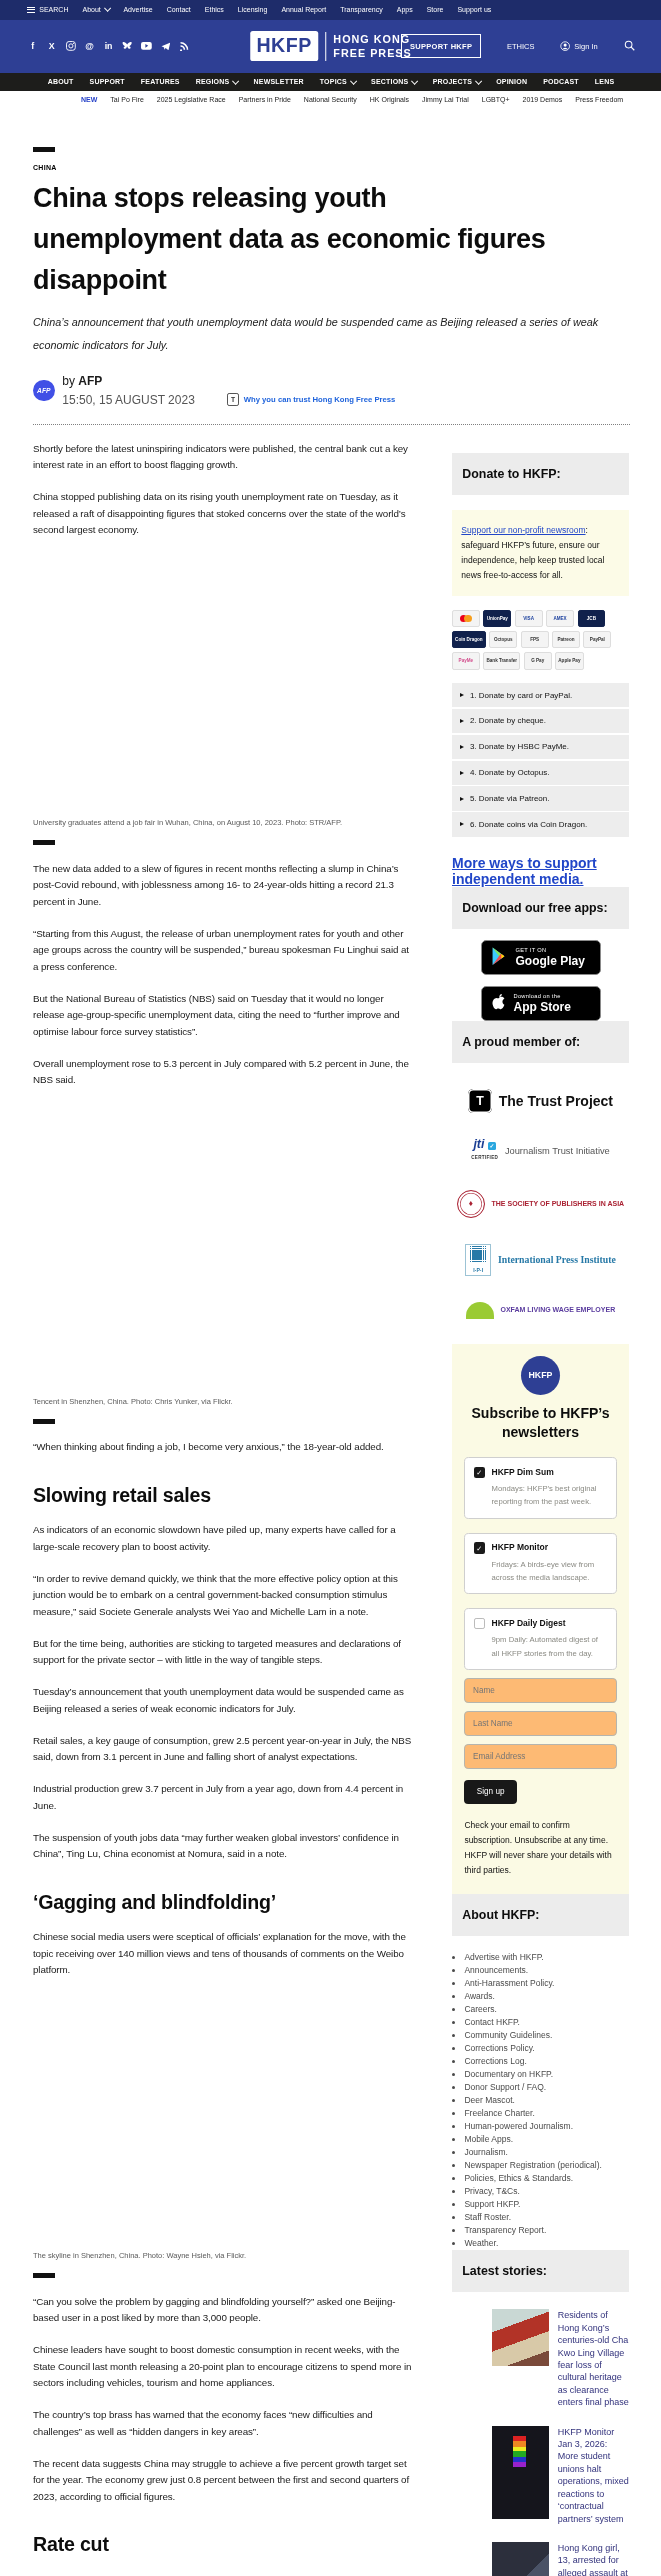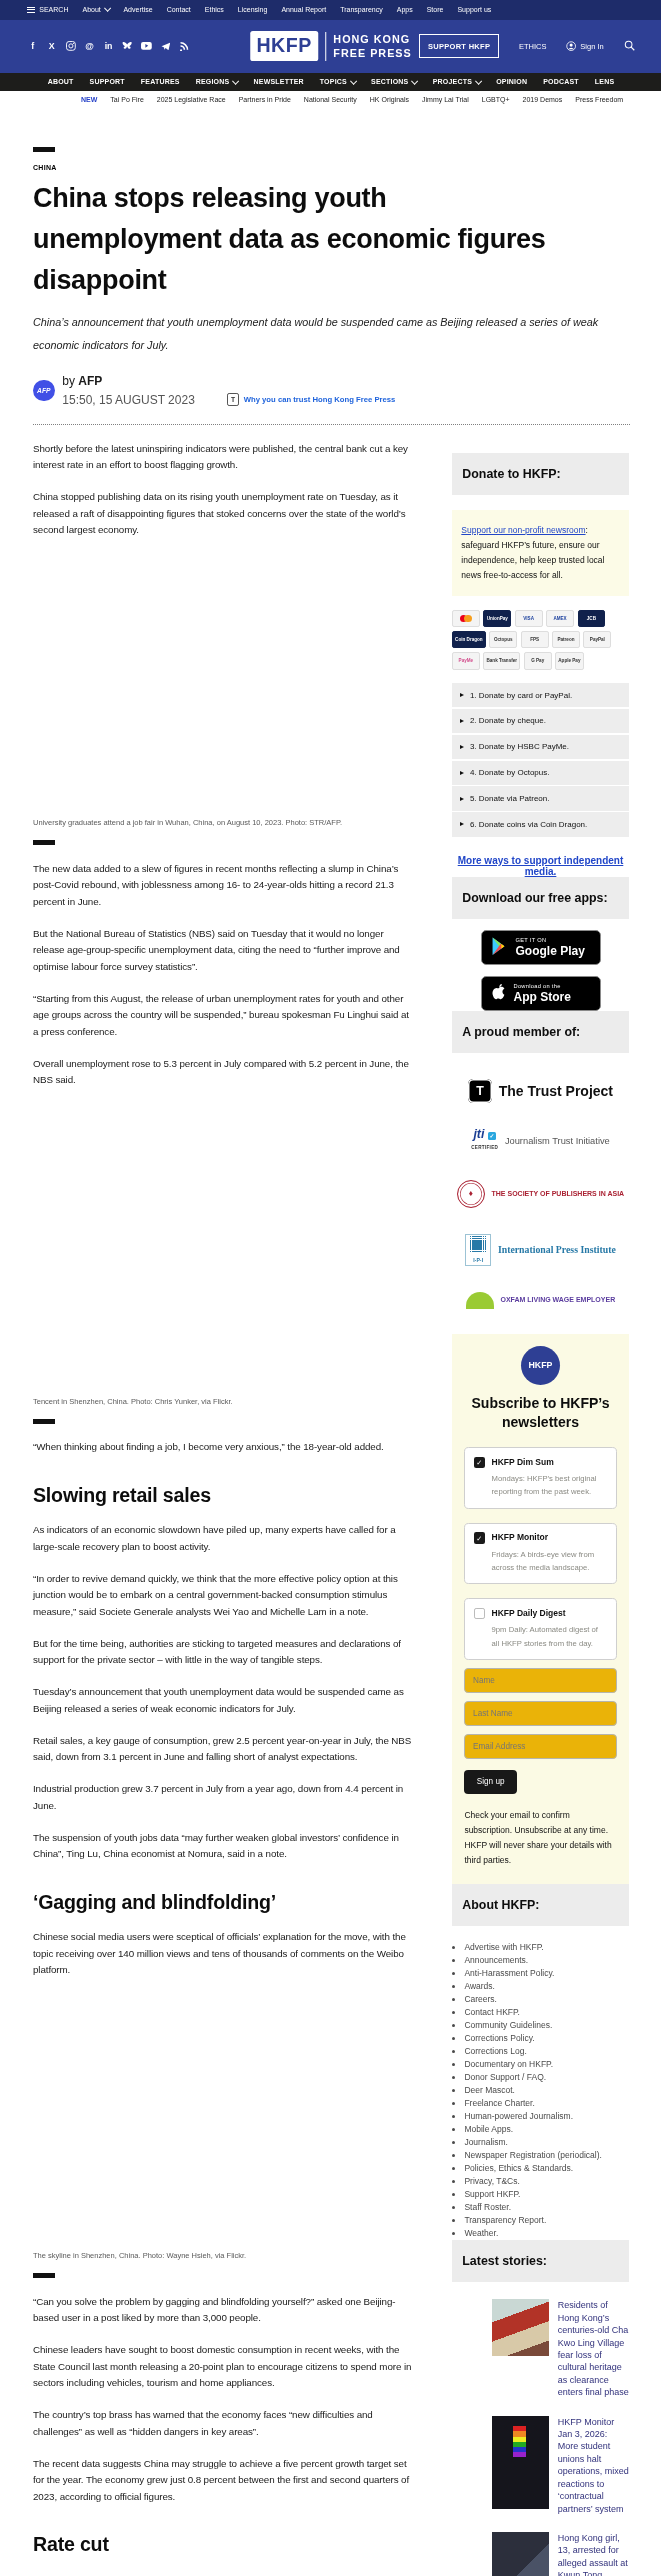--- a/index.html
+++ b/index.html
@@ -17,21 +17,21 @@
   .header{background:#2e3f94;height:53px;position:relative;display:flex;align-items:center;}
   .social-row{display:flex;gap:7.7px;margin-left:27px;align-items:center;}
   .sic{width:11.3px;height:11.3px;display:flex;align-items:center;justify-content:center;
        color:#fff;font-weight:bold;font-size:8.8px;cursor:pointer;}
   .logo-wrap{position:absolute;left:50%;transform:translateX(-50%);
              display:flex;align-items:center;gap:7.2px;}
   .logo-box{background:#fff;border-radius:2.6px;padding:5.2px 6.2px;
             color:#2e3f94;font-weight:bold;font-size:19.6px;letter-spacing:0.5px;line-height:1;}
   .logo-sep{width:1px;height:29px;background:#fff;}
   .logo-text{color:#fff;font-weight:bold;font-size:10.8px;letter-spacing:1px;line-height:14px;}
-  .right-controls{position:absolute;right:27px;display:flex;align-items:center;gap:20px;color:#fff;}
+  .right-controls{position:absolute;right:27px;display:flex;align-items:center;gap:26px;color:#fff;}
   .support-btn{border:0.8px solid #fff;padding:6.2px 7.7px;font-weight:bold;
                font-size:7.5px;letter-spacing:0.3px;cursor:pointer;}
   .hdr-link{font-size:7.5px;cursor:pointer;}
   .signin{display:flex;align-items:center;gap:3.6px;font-size:7.5px;cursor:pointer;}
   
   .nav{background:#1d1d1b;height:18.5px;display:flex;justify-content:center;
        align-items:center;gap:16px;color:#fff;font-size:7px;font-weight:bold;}
   .nav-item{display:flex;align-items:center;gap:3.6px;cursor:pointer;letter-spacing:0.2px;}
   
   .ticker{height:17.5px;display:flex;align-items:center;gap:13px;
@@ -84,21 +84,21 @@
   .chip.blue{color:#1a3f9e;}
   .chip.pink{color:#d34f8e;}
   .mc{display:flex;} .mc i{width:7.2px;height:7.2px;border-radius:50%;display:block;}
   .mc i:first-child{background:#eb001b;} .mc i:last-child{background:#f79e1b;margin-left:-3.1px;}
   .accordion{margin-top:13.4px;}
   .acc-item{background:#ededed;padding:7.7px 8.2px;font-size:8px;margin-bottom:1.5px;
             display:flex;align-items:center;gap:5.7px;cursor:pointer;color:#111;}
   .acc-arrow{width:0;height:0;border-left:4.1px solid #111;border-top:2.6px solid transparent;
              border-bottom:2.6px solid transparent;}
   .more-link{display:inline-block;margin-top:16.5px;color:#2146c8;text-decoration:underline;
-             font-size:10px;font-weight:bold;cursor:pointer;text-align:center;}
+             font-size:14px;font-weight:bold;cursor:pointer;}
   .store-badge{width:120px;height:35px;background:#000;border-radius:5.2px;color:#fff;
                display:flex;align-items:center;gap:7.2px;padding:0 9.3px;margin:11.3px auto 0;
                border:0.8px solid #8a8a8a;box-sizing:border-box;cursor:pointer;}
   .sb-small{font-size:5.7px;letter-spacing:0.3px;}
   .sb-big{font-size:12px;font-weight:bold;margin-top:1px;}
   .member{display:flex;align-items:center;gap:6.7px;justify-content:center;margin-top:26px;}
   .tp-logo{width:24px;height:24px;background:#000;border-radius:5.2px;color:#fff;display:flex;
            align-items:center;justify-content:center;font-weight:bold;font-size:12.4px;
            box-shadow:inset 0 0 0 1.5px #fff,inset 0 0 0 2.6px #000;}
   .member-text{font-size:14px;font-weight:bold;line-height:12px;color:#111;}
@@ -127,21 +127,21 @@
            display:flex;align-items:center;justify-content:center;font-weight:bold;font-size:8.8px;}
   .nl-title{text-align:center;font-size:14px;font-weight:bold;line-height:19.6px;margin-top:9.3px;color:#0d0d0d;}
   .nl-card{background:#fff;border:0.5px solid #cfcfcf;border-radius:4.6px;padding:8.8px 8.2px;
            margin-top:14px;display:flex;gap:6.7px;align-items:flex-start;}
   .nl-check{width:11.3px;height:11.3px;background:#1a1a1a;border-radius:2.1px;color:#fff;flex:none;
             display:flex;align-items:center;justify-content:center;font-size:7.2px;cursor:pointer;}
   .nl-check.off{background:#fff;border:1px solid #bbb;box-sizing:border-box;}
   .nl-card-title{font-size:8.5px;font-weight:bold;color:#111;}
   .nl-card-desc{font-size:7.7px;color:#8a8a83;line-height:13.4px;margin-top:5.2px;}
   .nl-input{width:100%;box-sizing:border-box;height:25px;border:0.5px solid #b5b5ae;border-radius:4.1px;
-            margin-top:8.2px;padding:0 7.7px;font-size:8.2px;color:#555;background:#eab308;
+            margin-top:8.2px;padding:0 7.7px;font-size:8.2px;color:#555;background:#fdba74;
             font-family:"Liberation Sans",sans-serif;}
   .signup-btn{margin-top:10.3px;background:#181818;color:#fff;border:none;border-radius:4.1px;
               padding:7.7px 12.4px;font-size:8.2px;cursor:pointer;font-family:"Liberation Sans",sans-serif;}
   .nl-disclaimer{font-size:8.5px;line-height:15px;margin-top:14.4px;color:#111;}
   
   .about-list{margin:15.5px 0 0;padding-left:12.4px;}
   .about-list li{font-size:8.5px;line-height:13px;color:#4a4a4a;cursor:pointer;}
   
   .story{display:flex;gap:8.8px;margin-top:17px;cursor:pointer;padding-left:40px;}
   .story-thumb{width:57px;flex:none;height:57px;background:#ccc;}
@@ -337,22 +337,22 @@
 <div class="content-row">
   <main class="col" id="article-body">
       <p>Shortly before the latest uninspiring indicators were published, the central bank cut a key interest rate in an effort to boost flagging growth.</p>
       <p>China stopped publishing data on its rising youth unemployment rate on Tuesday, as it released a raft of disappointing figures that stoked concerns over the state of the world’s second largest economy.</p>
       <figure>
         <div class="img-missing imh1"></div>
         <figcaption>University graduates attend a job fair in Wuhan, China, on August 10, 2023. Photo: STR/AFP.</figcaption>
       </figure>
       <div class="blk-dash fig-dash"></div>
       <p>The new data added to a slew of figures in recent months reflecting a slump in China’s post-Covid rebound, with joblessness among 16- to 24-year-olds hitting a record 21.3 percent in June.</p>
+      <p>“Starting from this August, the release of urban unemployment rates for youth and other age groups across the country will be suspended,” bureau spokesman Fu Linghui said at a press conference.</p>
       <p>But the National Bureau of Statistics (NBS) said on Tuesday that it would no longer release age-group-specific unemployment data, citing the need to “further improve and optimise labour force survey statistics”.</p>
-      <p>“Starting from this August, the release of urban unemployment rates for youth and other age groups across the country will be suspended,” bureau spokesman Fu Linghui said at a press conference.</p>
       <p>Overall unemployment rose to 5.3 percent in July compared with 5.2 percent in June, the NBS said.</p>
       <figure>
         <div class="img-missing imh2"></div>
         <figcaption>Tencent in Shenzhen, China. Photo: Chris Yunker, via Flickr.</figcaption>
       </figure>
       <div class="blk-dash fig-dash"></div>
       <p>“When thinking about finding a job, I become very anxious,” the 18-year-old added.</p>
       <h2>Slowing retail sales</h2>
       <p>As indicators of an economic slowdown have piled up, many experts have called for a large-scale recovery plan to boost activity.</p>
       <p>“In order to revive demand quickly, we think that the more effective policy option at this junction would be to embark on a central government-backed consumption stimulus measure,” said Societe Generale analysts Wei Yao and Michelle Lam in a note.</p>

